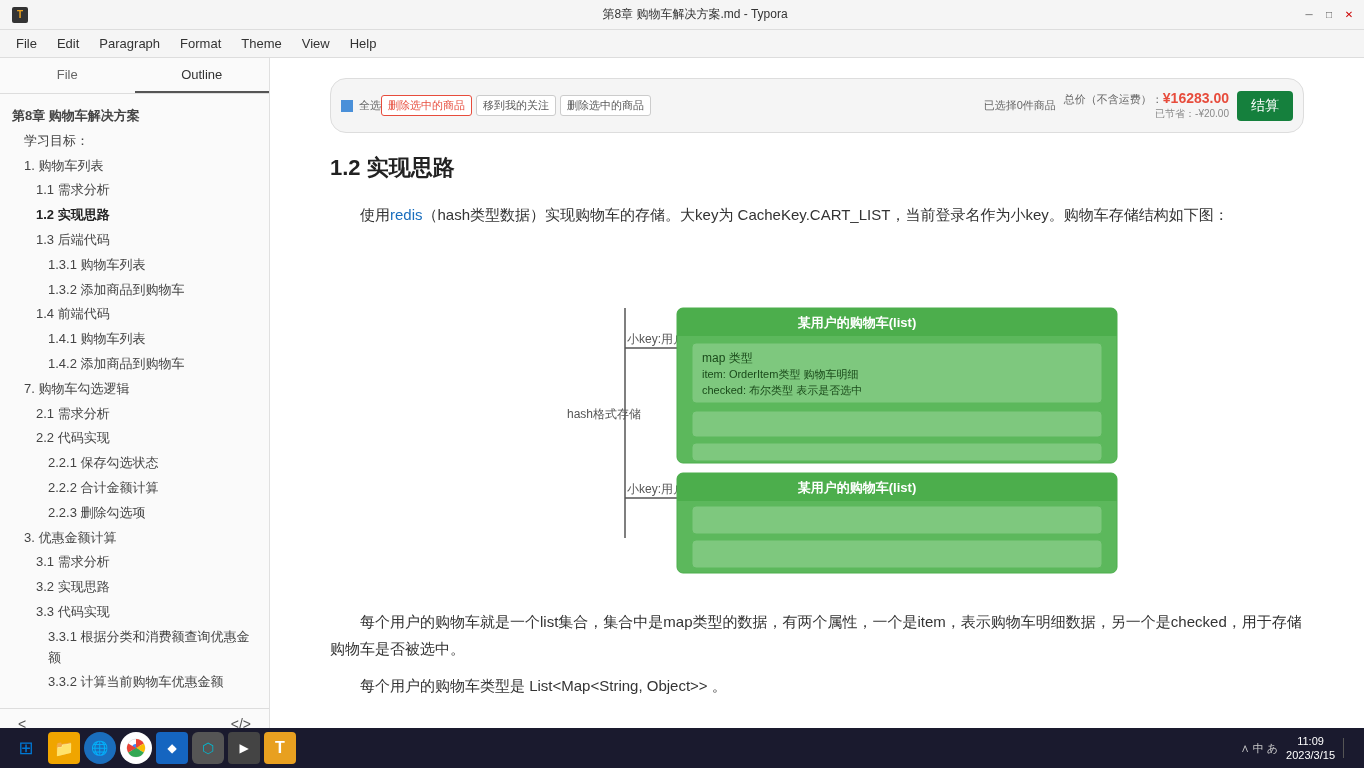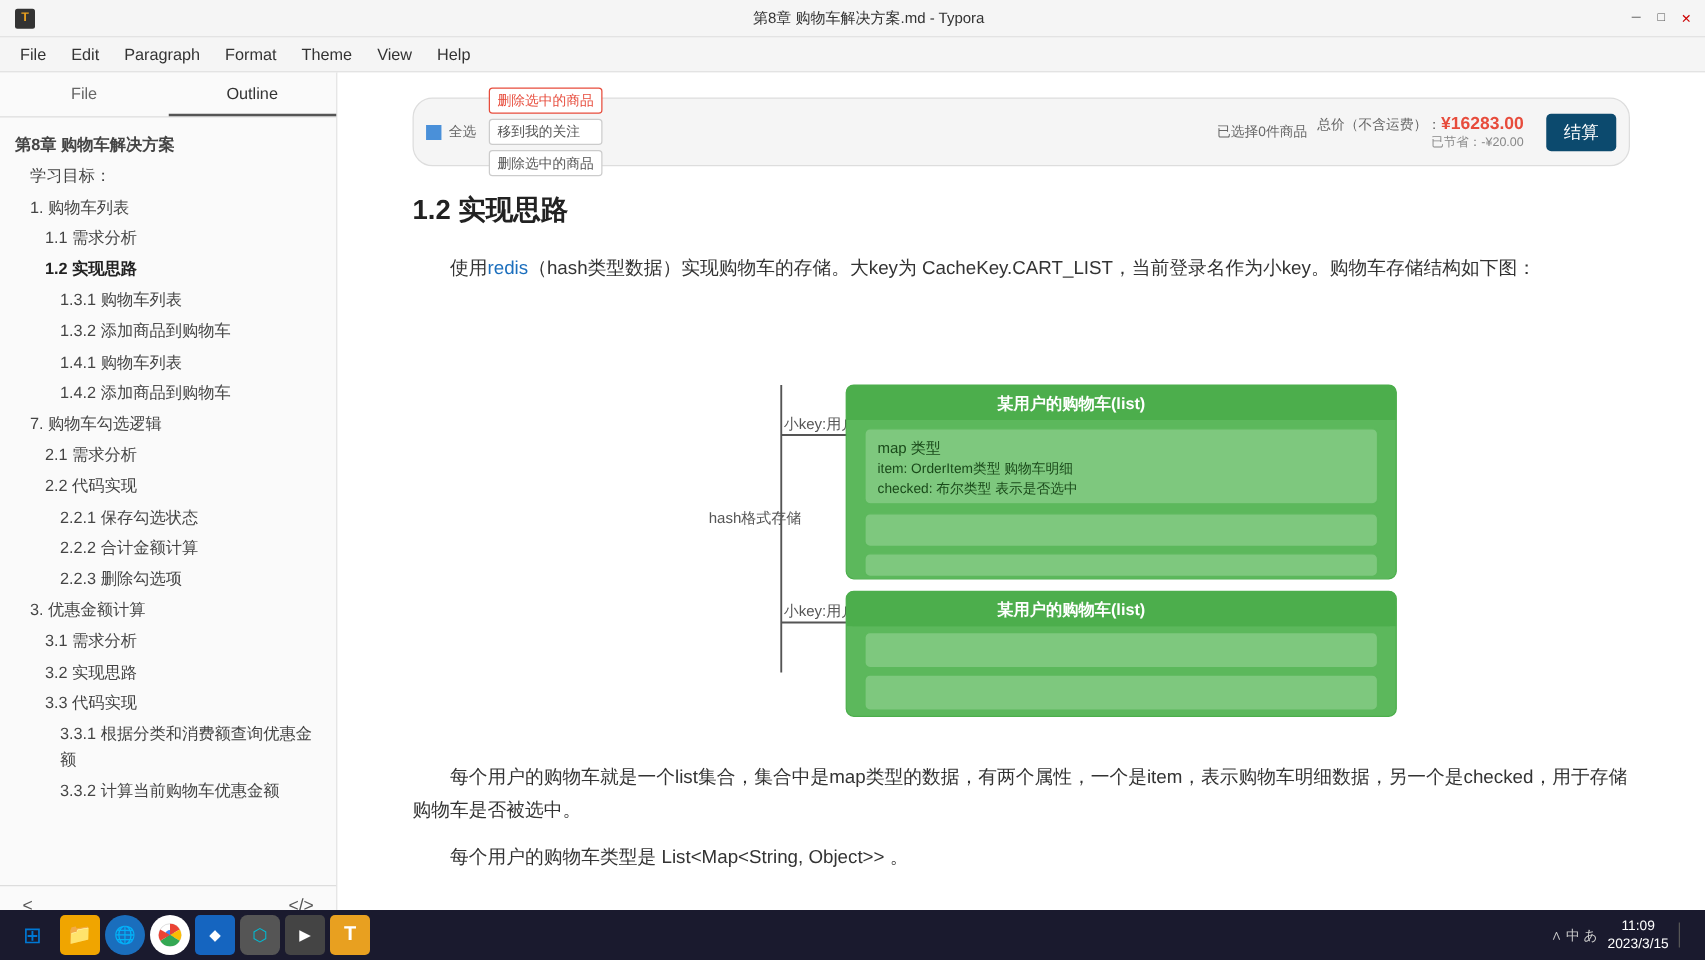--- a/index.html
+++ b/index.html
@@ -149,28 +149,27 @@
       cursor: pointer;
       color: #555;
     }
     .cart-tab-btn.selected { color: #e74c3c; border-color: #e74c3c; }
     .cart-summary {
       font-size: 11px;
       color: #666;
       margin-left: 10px;
     }
     .cart-checkout-btn {
-      background: #0c4a6e;
+      background: #15803d;
       color: white;
       border: none;
       padding: 6px 14px;
       border-radius: 4px;
       font-size: 14px;
       cursor: pointer;
-      margin-left: 10px;
     }
 
     
     .section-heading {
       font-size: 22px;
       font-weight: bold;
       color: #222;
       margin-bottom: 18px;
       margin-top: 10px;
     }
@@ -314,22 +313,24 @@
       <div class="sidebar-tab">File</div>
       <div class="sidebar-tab active">Outline</div>
     </div>
     <div class="sidebar-content" id="outline-list">
 
     <div class="outline-item level1">第8章 购物车解决方案</div>
         <div class="outline-item level2">学习目标：</div>
         <div class="outline-item level2">1. 购物车列表</div>
         <div class="outline-item level3">1.1 需求分析</div>
         <div class="outline-item level3 active">1.2 实现思路</div>
+        <div class="outline-item level3">1.3 后端代码</div>
         <div class="outline-item level4">1.3.1 购物车列表</div>
         <div class="outline-item level4">1.3.2 添加商品到购物车</div>
+        <div class="outline-item level3">1.4 前端代码</div>
         <div class="outline-item level4">1.4.1 购物车列表</div>
         <div class="outline-item level4">1.4.2 添加商品到购物车</div>
         <div class="outline-item level2">7. 购物车勾选逻辑</div>
         <div class="outline-item level3">2.1 需求分析</div>
         <div class="outline-item level3">2.2 代码实现</div>
         <div class="outline-item level4">2.2.1 保存勾选状态</div>
         <div class="outline-item level4">2.2.2 合计金额计算</div>
         <div class="outline-item level4">2.2.3 删除勾选项</div>
         <div class="outline-item level2">3. 优惠金额计算</div>
         <div class="outline-item level3">3.1 需求分析</div>
@@ -345,21 +346,21 @@
   </div>
 
   <div class="content-area">
 
     <div class="cart-img-placeholder">
       <div class="cart-img-inner">
         <div style="display:flex; align-items:center; gap:6px;">
           <span class="cb-box checked"></span>
           <span style="font-size:11px;">全选</span>
         </div>
-        <div class="cart-tab-btns" style="margin-left:10px;flex-direction:column;">
+        <div class="cart-tab-btns" style="">
           <span class="cart-tab-btn selected">删除选中的商品</span>
           <span class="cart-tab-btn">移到我的关注</span>
           <span class="cart-tab-btn">删除选中的商品</span>
         </div>
         <div style="margin-left:auto; display:flex; align-items:center; gap:8px;">
           <div class="cart-summary">已选择0件商品</div>
           <div style="font-size:11px; color:#666; display:flex; flex-direction:column; align-items:flex-end;">
             <span><span>总价（不含运费）：</span><span style="color: rgb(231, 76, 60); font-weight: bold; font-size: 14px;">¥16283.00</span></span>
             <span style="color:#888; font-size:10px;">已节省：-¥20.00</span>
           </div>

